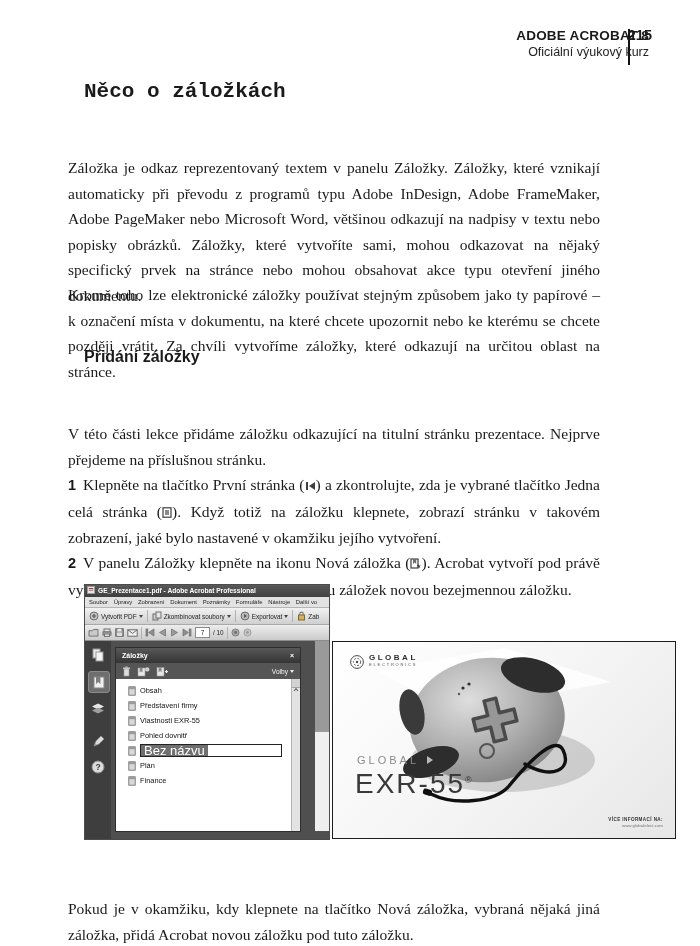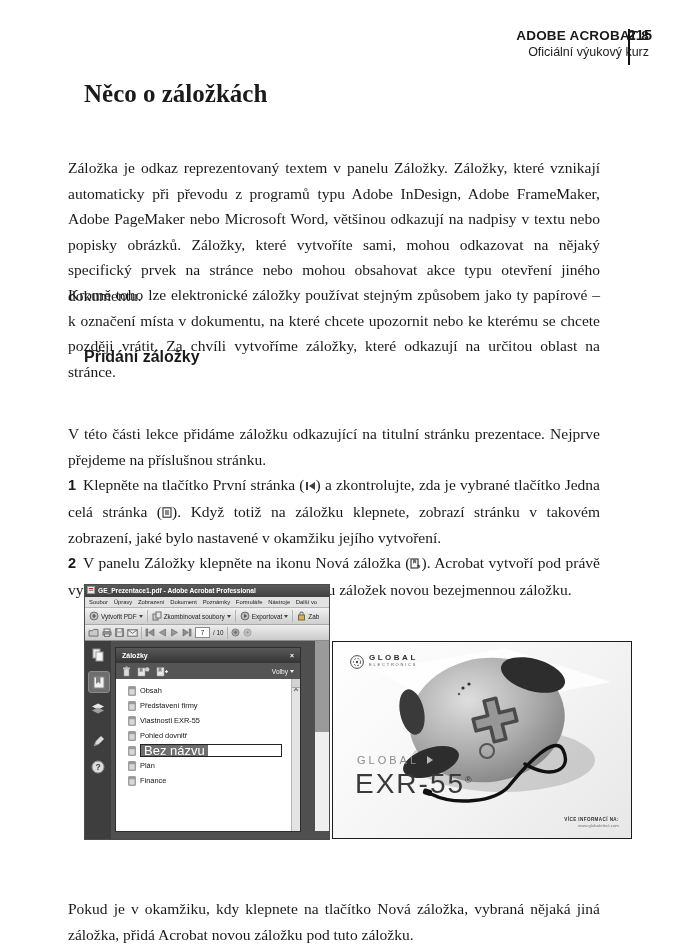--- a/index.html
+++ b/index.html
@@ -8,21 +8,21 @@
   .abs{position:absolute;}
 
   
   .hdr{top:27px;right:51px;text-align:right;font-family:"Liberation Sans",sans-serif;}
   .hdr-brand{font-size:13.5px;font-weight:700;letter-spacing:.2px;line-height:17px;}
   .hdr-course{font-size:12.5px;line-height:16px;color:#222;}
   .hdr-rule{top:29px;right:70px;width:2px;height:36px;background:#111;}
   .hdr-num{top:27px;right:48px;font-family:Liberation Sans, sans-serif;font-size:14.5px;font-weight:700;}
 
   
-  .h1{left:84px;top:80px;font-family:Liberation Serif, serif;font-size:25px;font-weight:700;}
+  .h1{left:84px;top:80px;font-family:Liberation Mono, monospace;font-size:21px;font-weight:700;}
   .h2{left:84px;top:348px;font-family:"Liberation Sans",sans-serif;font-size:16px;font-weight:700;}
   .para{left:68px;width:532px;font-size:15.5px;line-height:25.5px;text-align:justify;margin-top:44px;}
   .stepnum{font-family:"Liberation Sans",sans-serif;font-weight:700;font-size:14.5px;padding-right:7px;}
   .inline-ic{display:inline-block;vertical-align:-1px;}
 
   
   .shot{left:84px;top:584px;width:244px;height:254px;border:1px solid #4c4c4c;background:#4f4f4f;
         font-family:"Liberation Sans",sans-serif;}
   .titlebar{left:0;top:0;right:0;height:12px;background:linear-gradient(#5a5a5a,#3f3f3f);color:#fff;
         font-size:6.6px;font-weight:700;line-height:12px;white-space:nowrap;overflow:hidden;}
@@ -58,21 +58,21 @@
   .brow{display:flex;align-items:center;gap:4px;height:15px;padding-left:12px;font-size:7.4px;color:#111;}
   .bmicon{flex:0 0 auto;}
   .editbox{display:inline-flex;align-items:center;height:11px;width:140px;border:1px solid #222;background:#fff;}
   .editbox .sel{background:#6f6f6f;color:#fff;padding:0 3px;font-size:13px;line-height:11px;}
   .scrollcol{right:0;top:0;width:8px;bottom:0;background:#e3e3e3;border-left:1px solid #b5b5b5;}
   .scrollup{width:8px;height:8px;background:#d2d2d2;border-bottom:1px solid #a5a5a5;text-align:center;}
 
   
   .card{left:332px;top:641px;width:298px;height:196px;border:1px solid #1c1c1c;
         background:linear-gradient(135deg,#ffffff 0%,#f4f4f4 55%,#e7e7e7 100%);
-        font-family:"Liberation Sans",sans-serif;overflow:hidden;}
+        font-family:"Liberation Sans",sans-serif;overflow:hidden;padding-left:44px;}
   .logo{left:16px;top:12px;display:flex;align-items:flex-start;gap:4px;}
   .logo-name{font-size:8px;font-weight:700;letter-spacing:2.5px;color:#2d2d2d;line-height:8px;}
   .logo-sub{font-size:4px;letter-spacing:1.8px;color:#555;line-height:6px;}
   .series{left:24px;top:112px;font-size:11px;letter-spacing:3px;color:#8c8c8c;display:flex;align-items:center;gap:8px;}
   .model{left:22px;top:126px;font-size:28px;letter-spacing:2px;color:#3a3a3a;}
   .model sup{font-size:9px;}
   .cardinfo{right:12px;bottom:9px;text-align:right;line-height:6px;}
   .cardinfo .l1{font-size:4.6px;font-weight:700;color:#333;letter-spacing:.4px;}
   .cardinfo .l2{font-size:4.4px;color:#777;}
   .chev{display:inline-block;width:0;height:0;border-top:4px solid transparent;border-bottom:4px solid transparent;

